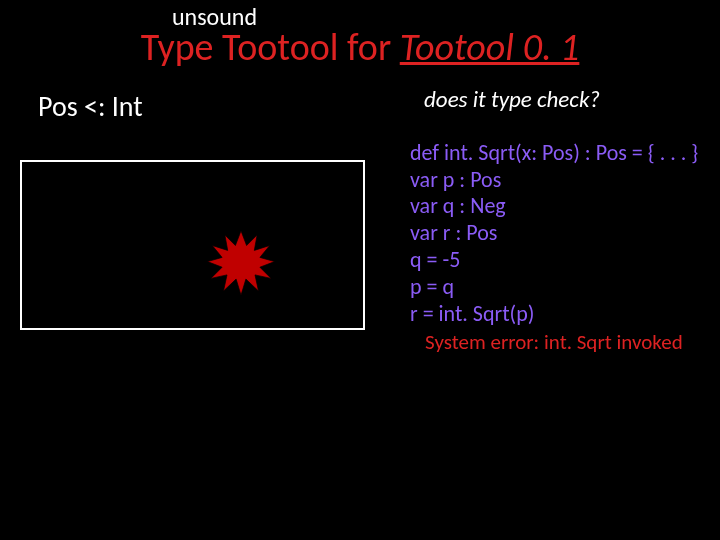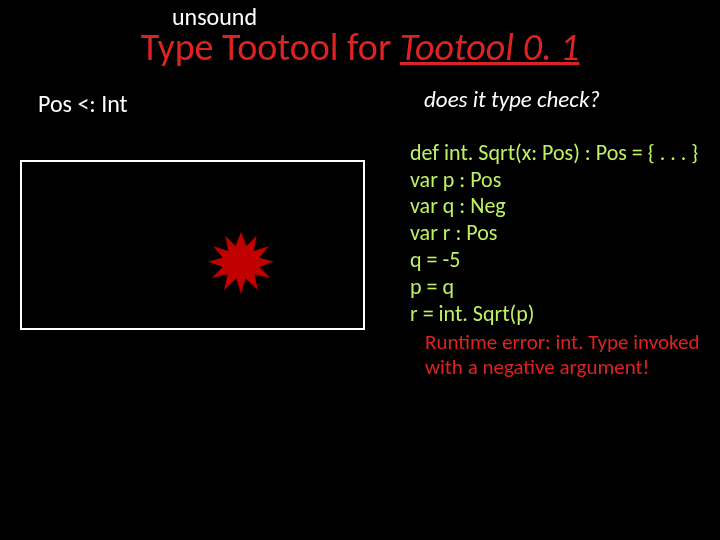--- a/index.html
+++ b/index.html
@@ -29,21 +29,21 @@
       color: #d22;
     }
     .title .italic {
       font-style: italic;
       text-decoration: underline;
     }
     .subtypes {
       position: absolute;
       top: 90px;
       left: 38px;
-      font-size: 24px;
+      font-size: 28px;
       line-height: 1.2;
       color: #fff;
     }
     .whitebox {
       position: absolute;
       top: 160px;
       left: 20px;
       width: 345px;
       height: 170px;
       background: #000;
@@ -63,21 +63,21 @@
       font-size: 23px;
       font-style: italic;
       color: #fff;
     }
     .code {
       position: absolute;
       top: 113px;
       left: 410px;
       font-size: 22px;
       line-height: 1.22;
-      color: #bef264;
+      color: #8b5cf6;
       white-space: pre;
     }
     .error {
       position: absolute;
       top: 330px;
       left: 425px;
       font-size: 21px;
       line-height: 1.2;
       color: #d22;
       width: 295px;
@@ -108,15 +108,14 @@
 <span>def int. Sqrt(x: Pos) : Pos = { . . . }</span>
 <span>var p : Pos</span>
 <span>var q : Neg</span>
 <span>var r : Pos</span>
 <span>q = -5</span>
 <span>p = q</span>
 <span>r = int. Sqrt(p)</span>
 </div>
 
 <div class="error">
-  <div>Runtime error: int. Type invoked</div>
-  <div>with a negative argument!</div>
+  <div>System error: int. Sqrt invoked</div>
 </div>
 
 </body></html>

